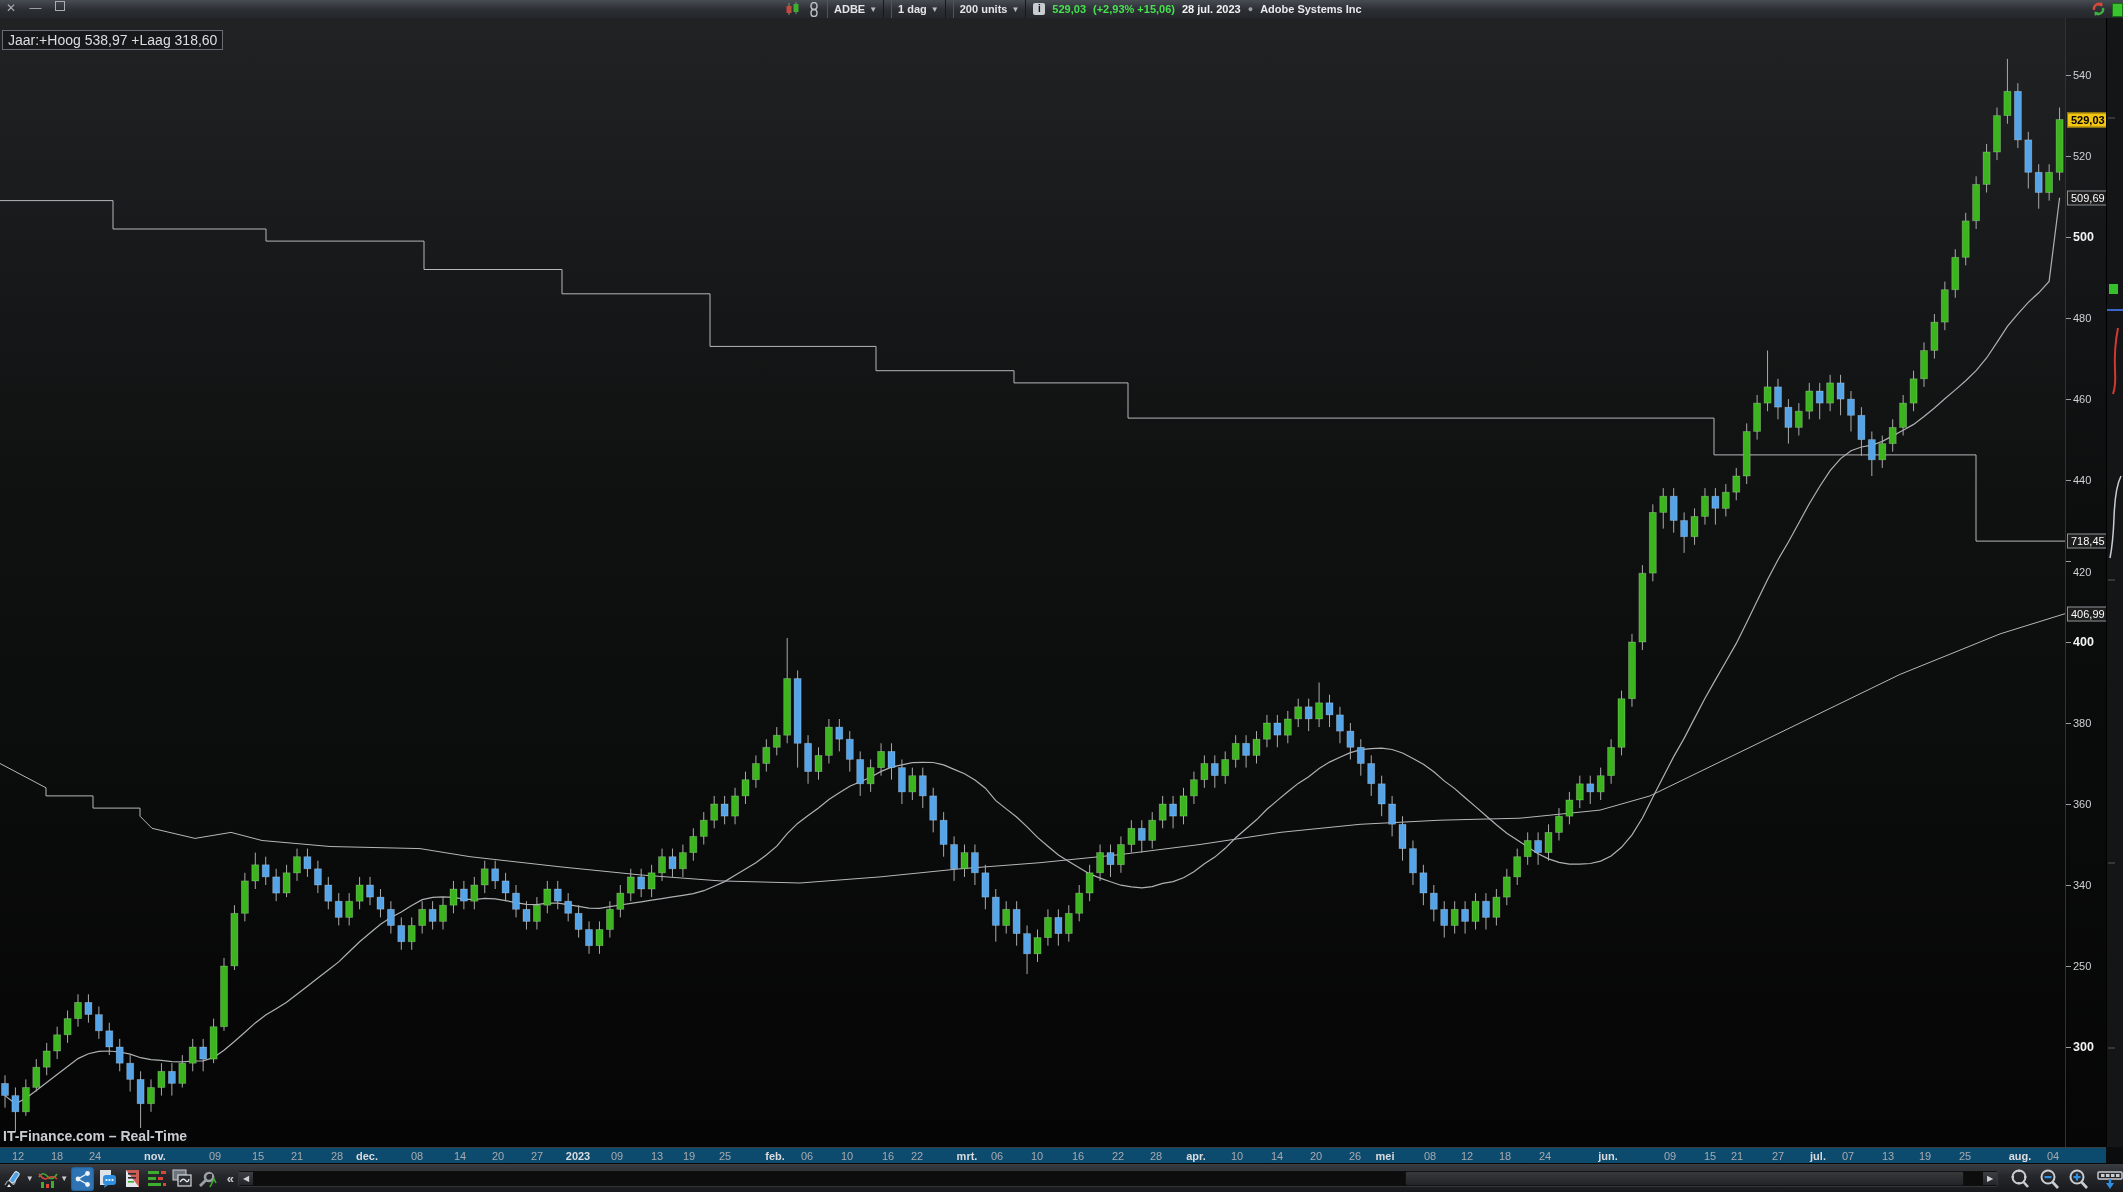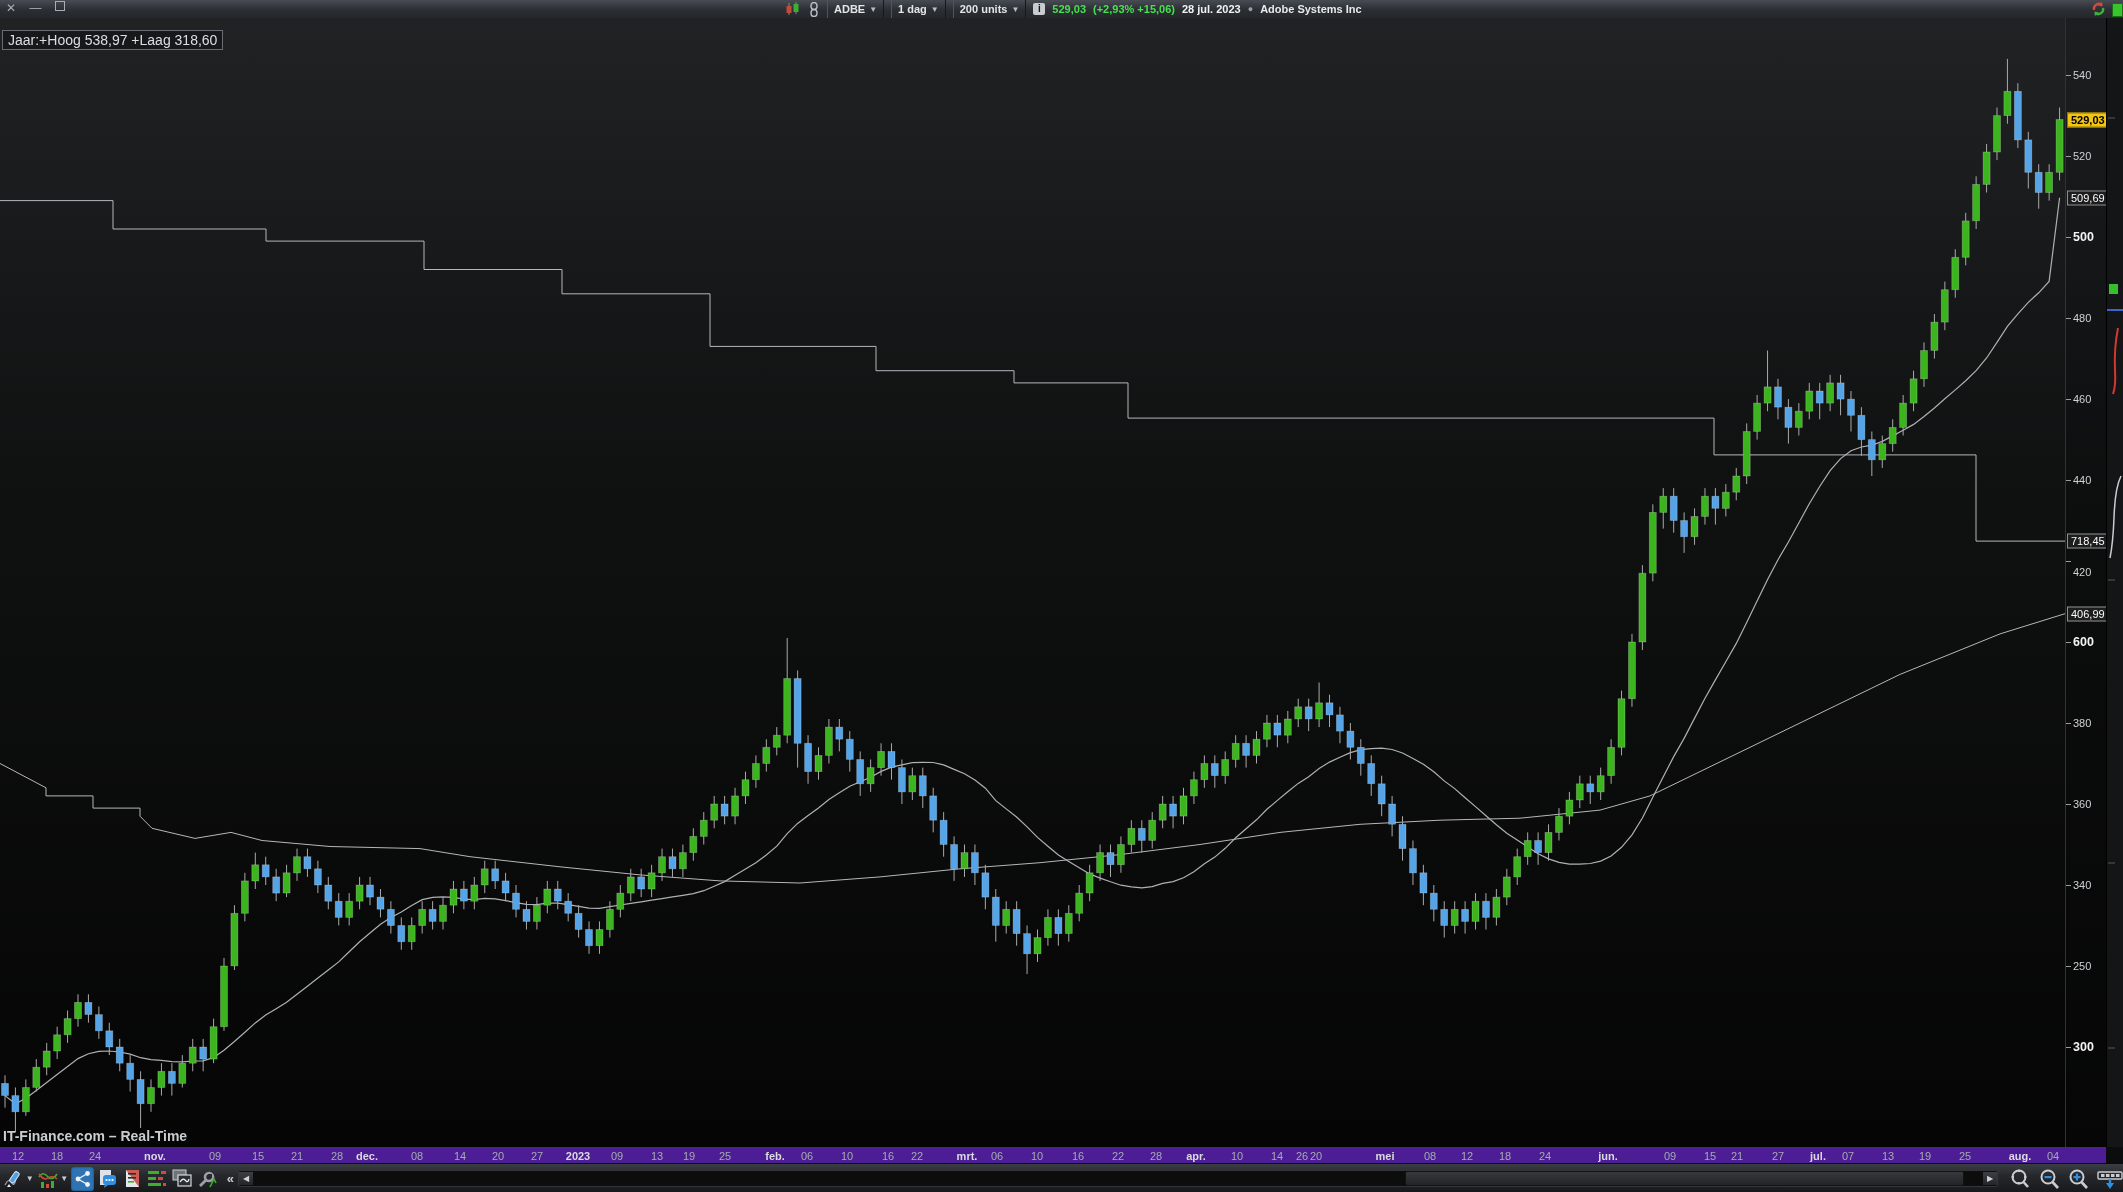--- a/index.html
+++ b/index.html
@@ -43,21 +43,21 @@
   .tick-label{position:absolute;left:7px;transform:translateY(-50%);color:#cfd2d5;font-size:11px;}
   .tick-label.bold{font-weight:bold;color:#f2f3f4;font-size:12.5px;}
   .tick-dash{position:absolute;left:0;width:5px;height:1px;background:#9b9ea2;}
   .plabel{position:absolute;left:1px;transform:translateY(-50%);font-size:11px;padding:0 3px;line-height:13px;}
   .plabel.last{background:#f2c512;color:#000;font-weight:bold;border:1px solid #8e7406;}
   .plabel.ind{background:#1d1d1e;color:#fafafa;border:1px solid #8d9093;}
   
   .right-strip{position:absolute;left:2106px;top:18px;width:17px;height:1129px;
     background:#141517;border-left:1px solid #000;}
   
-  .time-axis{position:absolute;left:0;top:1147px;width:2106px;height:16px;background:#4c1d95;
+  .time-axis{position:absolute;left:0;top:1147px;width:2106px;height:16px;background:#0c4a6e;
     border-top:1px solid #3a3d40;}
   .t-lab{position:absolute;top:2px;transform:translateX(-50%);color:#a7abb0;font-size:11px;}
   .t-lab.mon{font-weight:bold;color:#d9dbde;}
   
   .toolbar{position:absolute;left:0;top:1163px;width:2123px;height:29px;
     background:linear-gradient(#3a3d42,#26282c 40%,#17181b);border-top:1px solid #0a0a0b;
     display:flex;align-items:center;}
   .tbtn{width:24px;height:24px;margin-left:2px;display:flex;align-items:center;justify-content:center;border-radius:3px;}
   .tbtn.active{background:#2e74b5;box-shadow:inset 0 0 2px #0b3558;}
   .mini-dd{width:10px;color:#c7cace;font-size:8px;text-align:center;}
@@ -550,21 +550,21 @@
       <div class="tick-label bold" style="top: 219px;">500</div>
       <div class="tick-dash" style="top: 300px;"></div>
       <div class="tick-label" style="top: 300px;">480</div>
       <div class="tick-dash" style="top: 381px;"></div>
       <div class="tick-label" style="top: 381px;">460</div>
       <div class="tick-dash" style="top: 462px;"></div>
       <div class="tick-label" style="top: 462px;">440</div>
       <div class="tick-dash" style="top: 543px;"></div>
       <div class="tick-label" style="top: 554px;">420</div>
       <div class="tick-dash" style="top: 624px;"></div>
-      <div class="tick-label bold" style="top: 624px;">600</div>
+      <div class="tick-label bold" style="top: 624px;">400</div>
       <div class="tick-dash" style="top: 705px;"></div>
       <div class="tick-label" style="top: 705px;">380</div>
       <div class="tick-dash" style="top: 786px;"></div>
       <div class="tick-label" style="top: 786px;">360</div>
       <div class="tick-dash" style="top: 867px;"></div>
       <div class="tick-label" style="top: 867px;">340</div>
       <div class="tick-dash" style="top: 948px;"></div>
       <div class="tick-label" style="top: 948px;">250</div>
       <div class="tick-dash" style="top: 1029px;"></div>
       <div class="tick-label bold" style="top: 1029px;">300</div>
@@ -614,21 +614,21 @@
       <span class="t-lab mon" style="left: 967px;">mrt.</span>
       <span class="t-lab" style="left: 997px;">06</span>
       <span class="t-lab" style="left: 1037px;">10</span>
       <span class="t-lab" style="left: 1078px;">16</span>
       <span class="t-lab" style="left: 1118px;">22</span>
       <span class="t-lab" style="left: 1156px;">28</span>
       <span class="t-lab mon" style="left: 1196px;">apr.</span>
       <span class="t-lab" style="left: 1237px;">10</span>
       <span class="t-lab" style="left: 1277px;">14</span>
       <span class="t-lab" style="left: 1316px;">20</span>
-      <span class="t-lab" style="left: 1302px;">26</span>
+      <span class="t-lab" style="left: 1355px;">26</span>
       <span class="t-lab mon" style="left: 1385px;">mei</span>
       <span class="t-lab" style="left: 1430px;">08</span>
       <span class="t-lab" style="left: 1467px;">12</span>
       <span class="t-lab" style="left: 1505px;">18</span>
       <span class="t-lab" style="left: 1545px;">24</span>
       <span class="t-lab mon" style="left: 1608px;">jun.</span>
       <span class="t-lab" style="left: 1670px;">09</span>
       <span class="t-lab" style="left: 1710px;">15</span>
       <span class="t-lab" style="left: 1737px;">21</span>
       <span class="t-lab" style="left: 1778px;">27</span>

